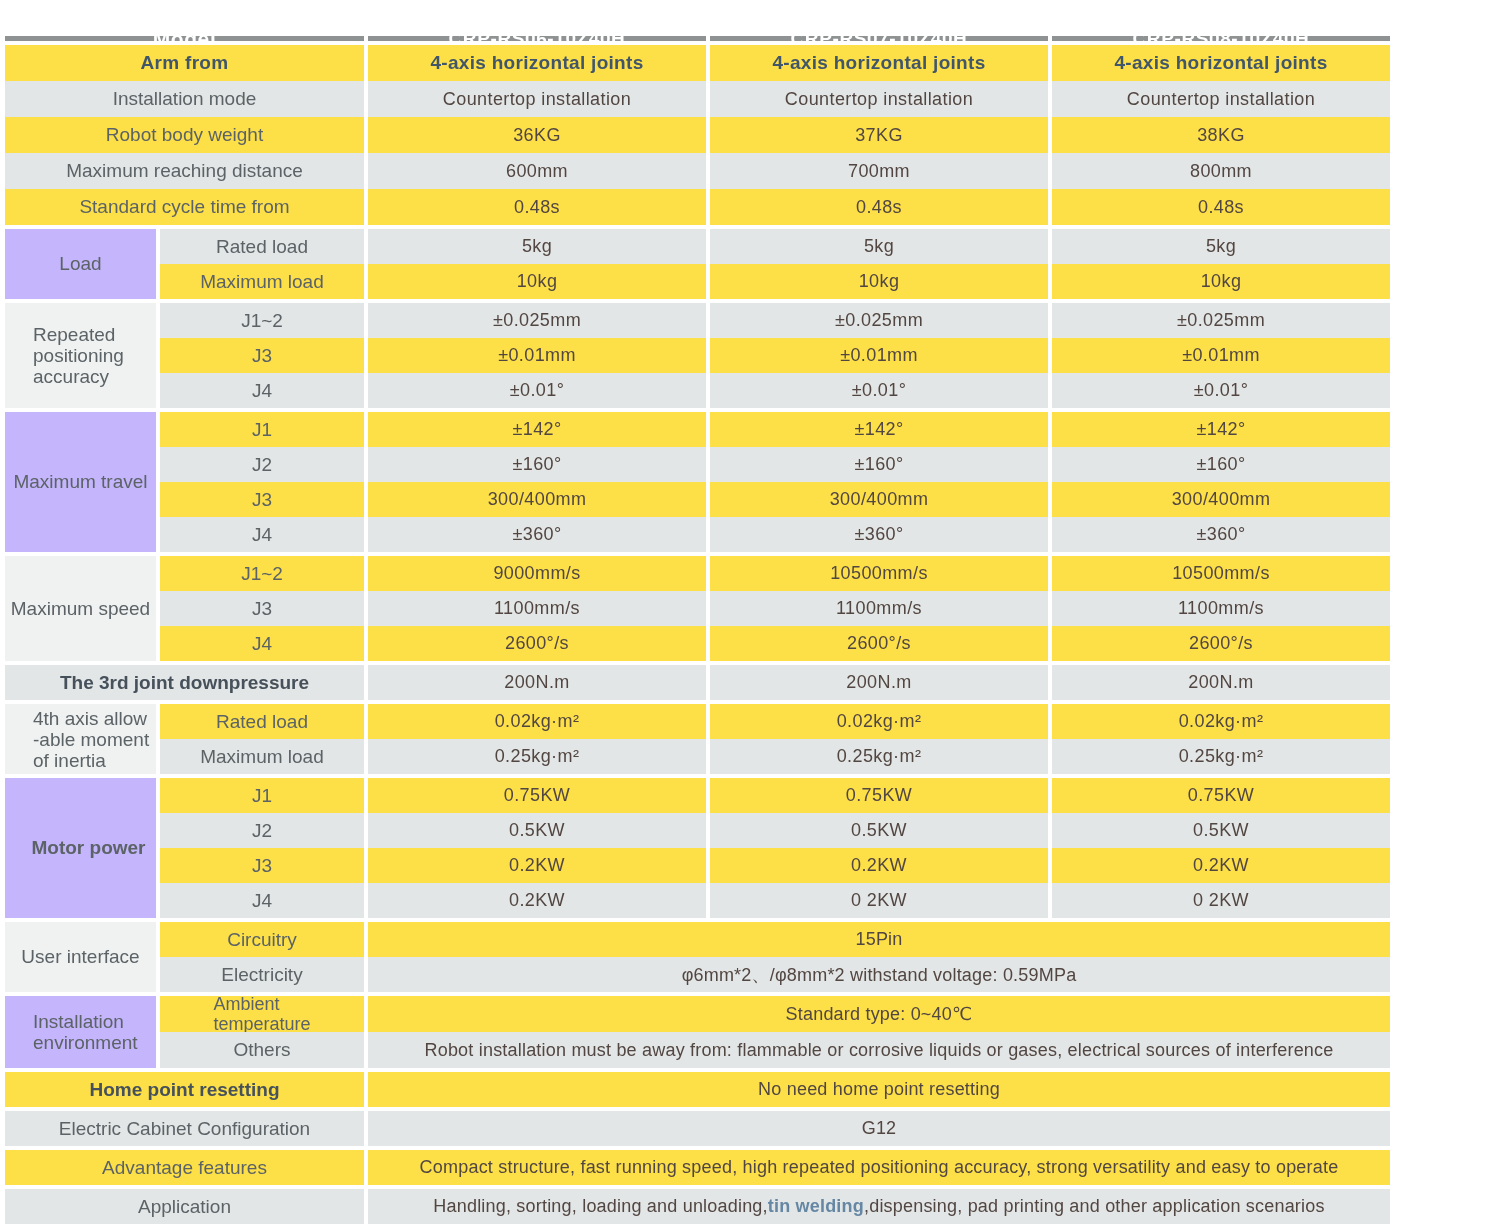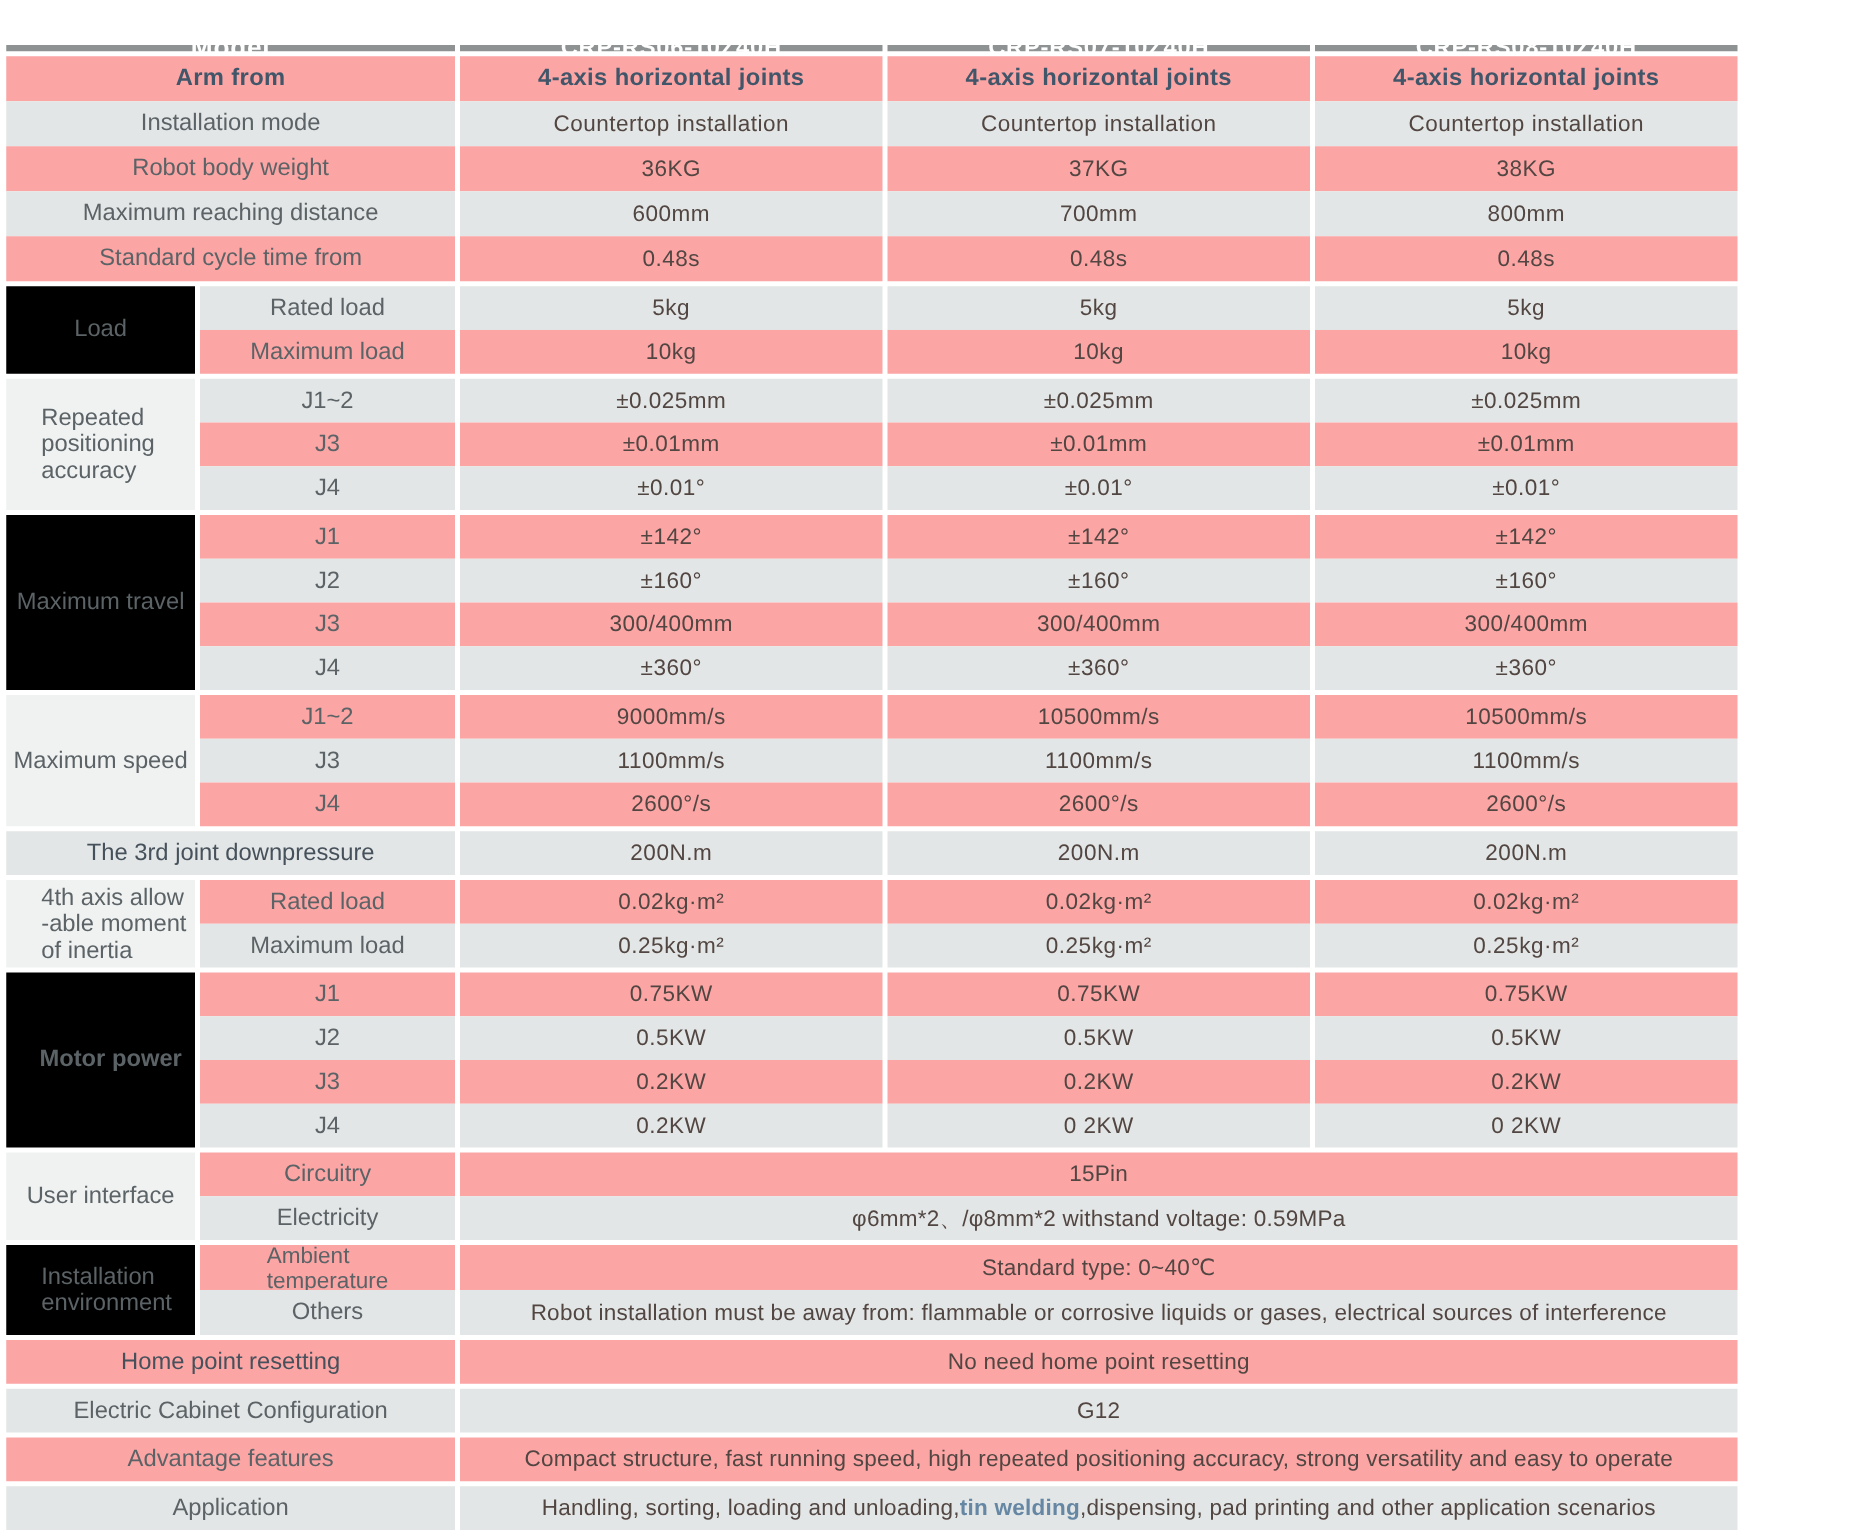--- a/index.html
+++ b/index.html
@@ -15,29 +15,29 @@
   .r36 .row{height:36px;}
   .cell{display:flex;align-items:center;justify-content:center;box-sizing:border-box;}
   .lbl{width:359px;font-size:19px;color:#5c6366;}
   .sub{width:204px;font-size:19px;color:#5c6366;}
   .val{width:338px;margin-left:4px;font-size:18px;color:#524642;letter-spacing:.4px;}
   .valspan{width:1022px;margin-left:4px;font-size:18px;color:#524642;letter-spacing:.2px;}
   .grp{width:151px;margin-right:4px;display:flex;align-items:center;justify-content:center;
        text-align:center;font-size:19px;color:#5c6366;line-height:22px;box-sizing:border-box;}
   .grpleft{justify-content:flex-start;text-align:left;padding-left:28px;line-height:21px;white-space:pre-line;}
   .grpbold{font-weight:700;padding-left:16px;}
-  .w{background:#fca5a5;}
+  .w{background:#fde047;}
   .g{background:#e3e6e6;}
-  .gm{background:#000000;}
+  .gm{background:#c4b5fd;}
   .gl{background:#f0f2f2;}
   .hd{background:#8f9293;color:#ffffff;font-weight:700;letter-spacing:.6px;margin-top:30px;}
   .hd.model{font-size:21px;}
   .hd.name{font-size:19px;}
   .slate{color:#42566a;font-weight:700;font-size:19px;letter-spacing:.3px;}
-  .boldlbl{color:#46515b;font-weight:400;}
+  .boldlbl{color:#46515b;font-weight:700;}
   .pre{white-space:pre-line;line-height:20px;font-size:18px;}
   .hl{color:#6587a4;font-weight:700;}
   .seg{white-space:pre;}
 </style>
 </head>
 <body>
 
 <div class="table">
 
   <div class="sec">

